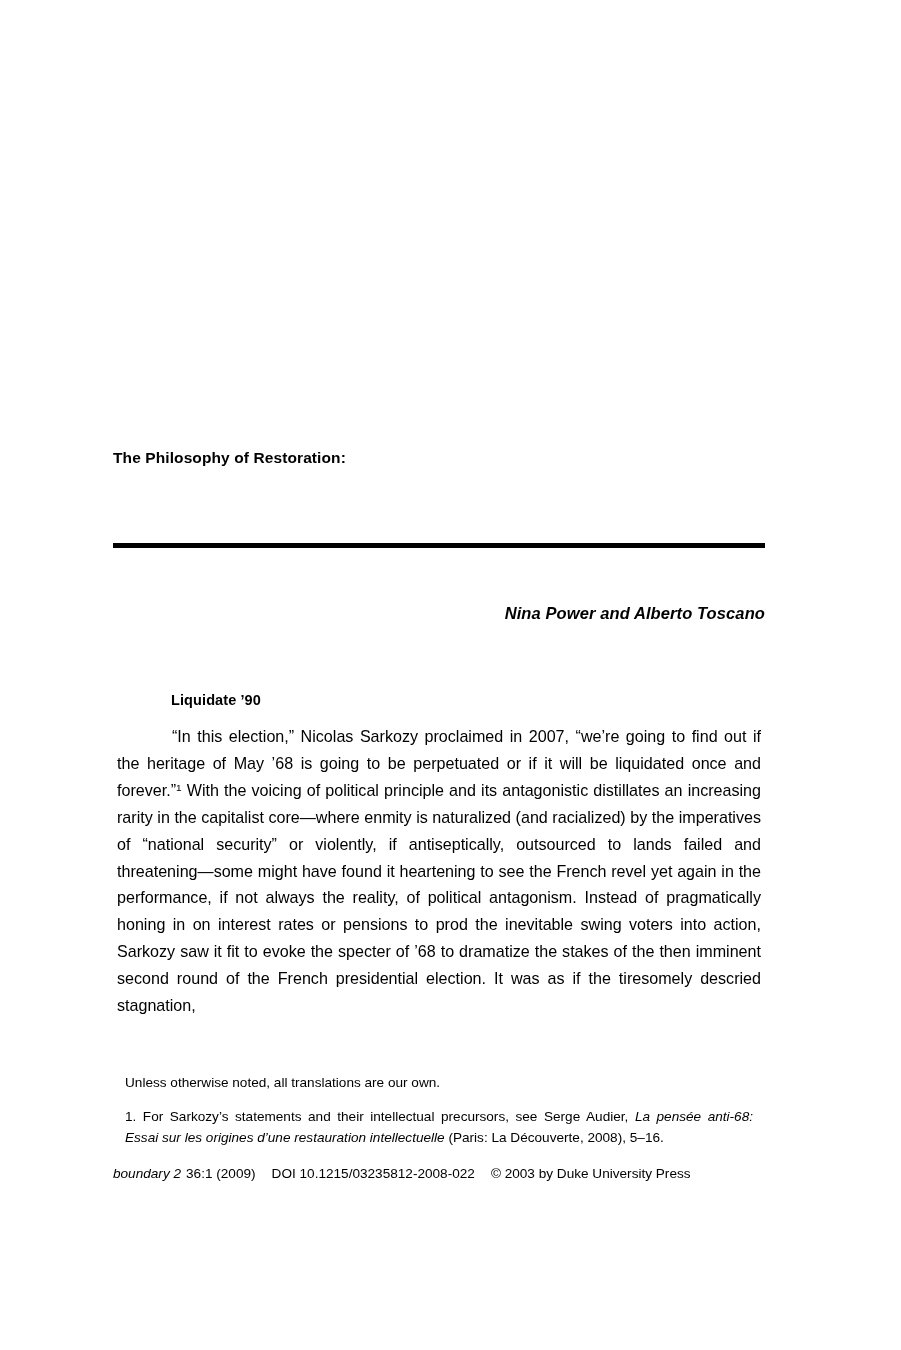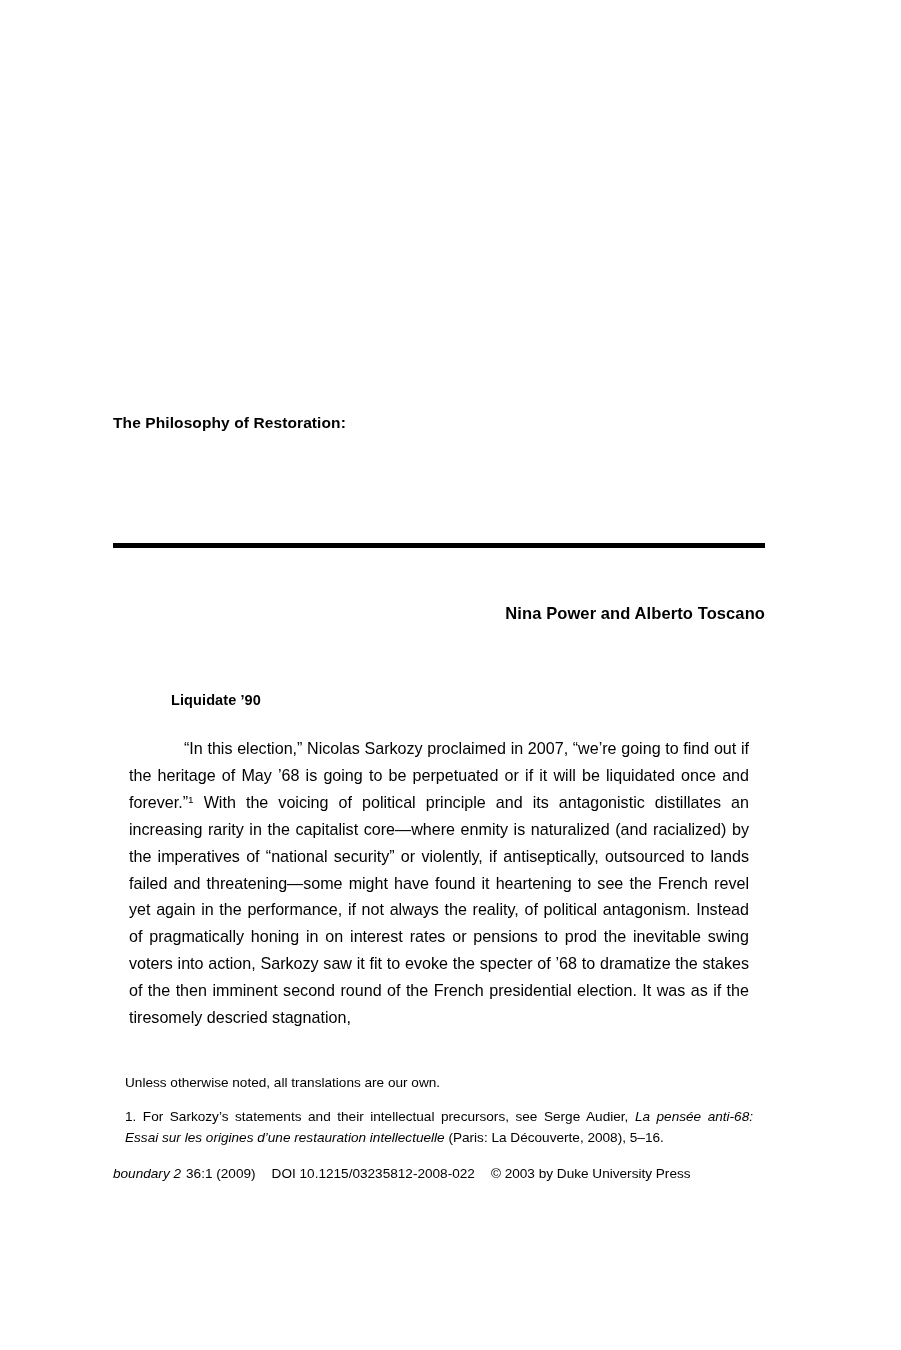--- a/index.html
+++ b/index.html
@@ -29,20 +29,21 @@
     top: 400px;
     width: 652px;
     font-size: 15.5px;
     font-weight: bold;
     line-height: 25px;
     letter-spacing: 0.1px;
   }
   .article-title .title-line {
     display: block;
     white-space: nowrap;
+    margin-top: 35px;
   }
 
   
   .title-rule {
     position: absolute;
     left: 113px;
     top: 543px;
     width: 652px;
     height: 5px;
     background: #000000;
@@ -50,20 +51,21 @@
 
   
   .byline {
     position: absolute;
     left: 113px;
     top: 604px;
     width: 652px;
     text-align: right;
     font-size: 16.5px;
     font-weight: bold;
+    font-style: italic;
     letter-spacing: 0.1px;
   }
 
   
   .section-heading {
     position: absolute;
     left: 113px;
     top: 680px;
     width: 652px;
     font-size: 14.5px;
@@ -75,21 +77,21 @@
   
   .body-block {
     position: absolute;
     left: 113px;
     top: 719px;
     width: 652px;
     font-size: 16.1px;
     line-height: 26.9px;
   }
   .body-para {
-    margin: 16px;
+    margin: 4px;
     text-align: justify;
     text-justify: inter-word;
     text-indent: 55px;
     hyphens: manual;
   }
   .body-para sup {
     font-size: 0.62em;
     vertical-align: 0.52em;
     line-height: 0;
   }

